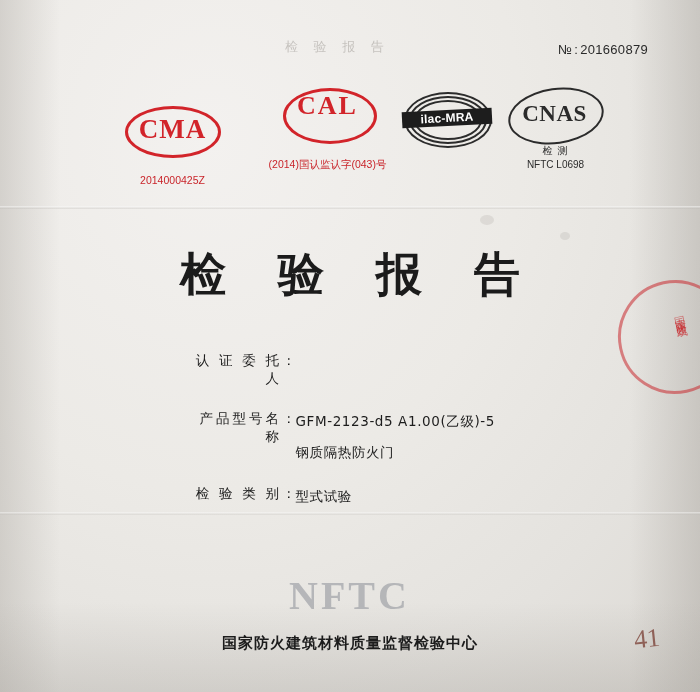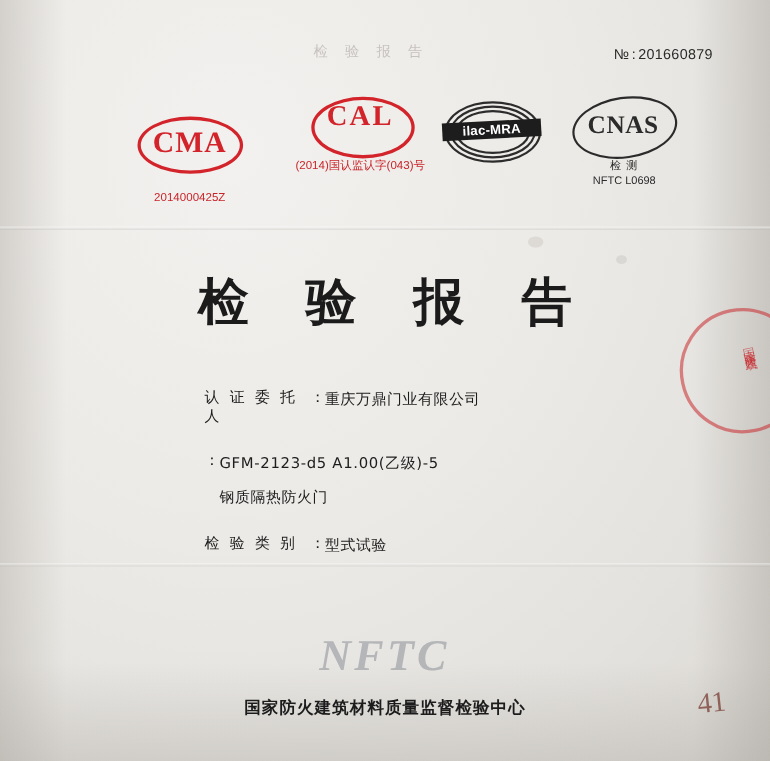--- a/index.html
+++ b/index.html
@@ -149,21 +149,21 @@
     position: absolute;
     left: 0; top: 3px;
     width: 100px;
     font-family: "Liberation Serif", serif;
     font-weight: bold;
     font-size: 26px;
     color: #d2242a;
     letter-spacing: 2px;
   }
   .cal-code {
-    margin-top: 0;
+    margin-top: 14px;
     font-size: 10.5px;
     color: #c9242a;
   }
 
   
   .ilac { left: 278px; top: 0px; width: 100px; }
   .ilac-mark {
     position: relative;
     width: 92px; height: 60px;
     margin: 0 auto;
@@ -191,21 +191,21 @@
     text-align: center;
     font-family: "Liberation Sans", sans-serif;
     font-weight: bold;
     font-size: 12px;
     color: #ffffff;
     transform: rotate(-3deg);
     letter-spacing: 0.2px;
   }
 
   
-  .cnas { left: 390px; top: -2px; width: 115px; }
+  .cnas { left: 378px; top: -2px; width: 115px; }
   .cnas-mark {
     position: relative;
     width: 100px; height: 56px;
     margin: 0 auto;
   }
   .cnas-ellipse {
     position: absolute;
     left: 2px; top: 0;
     width: 92px; height: 52px;
     border: 2.5px solid #2b2b2b;
@@ -261,23 +261,24 @@
   }
   .info-row {
     display: flex;
     align-items: flex-start;
     margin-bottom: 22px;
   }
   .info-label {
     width: 96px;
     flex: 0 0 96px;
     letter-spacing: 3px;
-    font-family: Liberation Serif, serif;
+    font-family: Liberation Sans, sans-serif;
     font-size: 13.5px;
     color: #1d1d1d;
+    text-align: right;
   }
   .info-colon {
     flex: 0 0 12px;
     font-size: 13.5px;
   }
   .info-value {
     flex: 1;
     font-family: "DejaVu Sans", sans-serif;
     font-size: 13.5px;
     color: #1d1d1d;
@@ -291,21 +292,20 @@
 
   
   .nftc {
     position: absolute;
     left: 0;
     top: 572px;
     width: 699px;
     text-align: center;
     font-family: "Liberation Serif", serif;
     font-weight: bold;
-    font-style: italic;
     font-size: 40px;
     color: rgba(120,125,135,0.45);
     letter-spacing: 3px;
   }
 
   
   .footer-org {
     position: absolute;
     left: 0;
     top: 634px;
@@ -421,24 +421,24 @@
   </div>
 
 
   <div class="title">检 验 报 告</div>
 
   <div class="info">
 
     <div class="info-row">
       <div class="info-label">认 证 委 托 人</div>
       <div class="info-colon">：</div>
-      <div class="info-value">重庆万鼎门业有限公司</div>
     </div>
 
     <div class="info-row">
+      <div class="info-label">产品型号名称</div>
       <div class="info-colon">：</div>
       <div class="info-value">
         <span>GFM-2123-d5 A1.00(乙级)-5</span>
         <span class="line2">钢质隔热防火门</span>
       </div>
     </div>
 
     <div class="info-row">
       <div class="info-label">检 验 类 别</div>
       <div class="info-colon">：</div>

